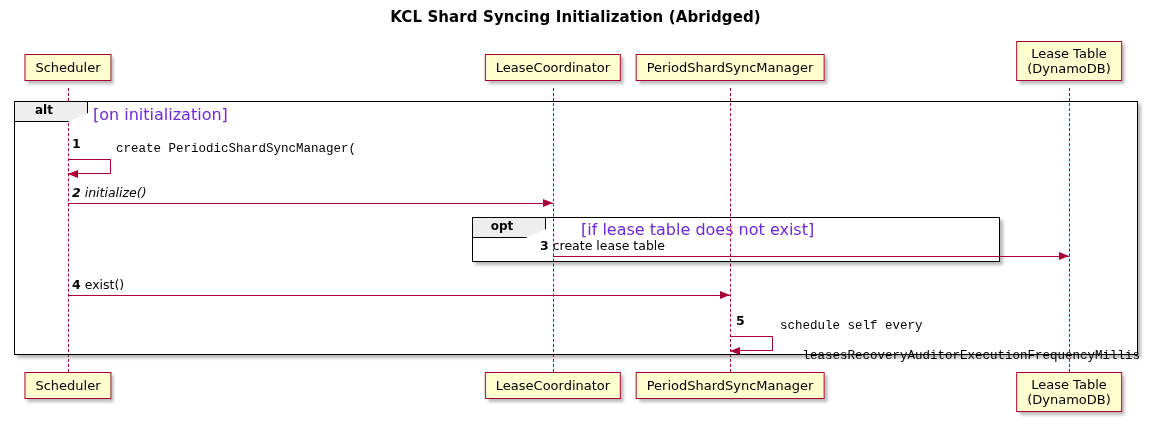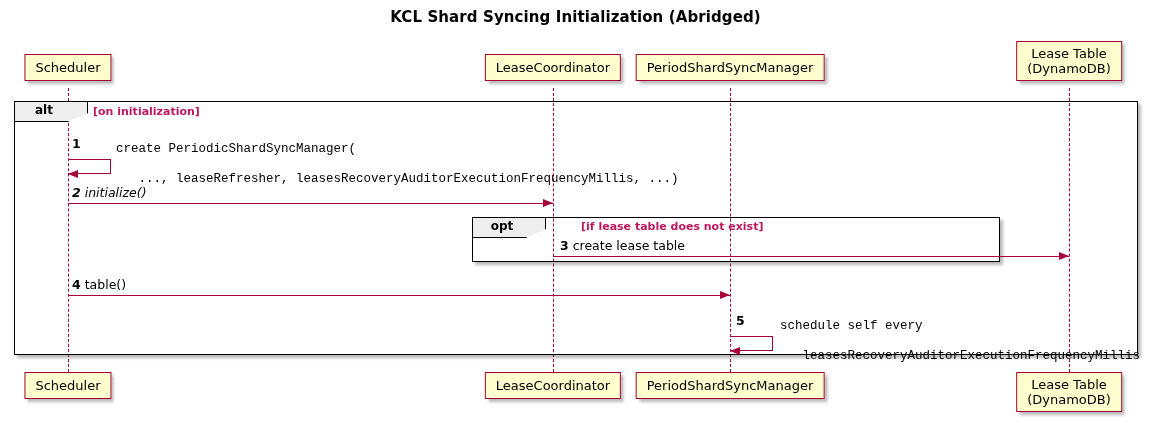--- a/index.html
+++ b/index.html
@@ -87,23 +87,23 @@
     width: 100%;
     text-align: center;
     font-size: 12px;
     font-weight: bold;
     color: #000000;
     padding-right: 14px;
     box-sizing: border-box;
   }
   .fragment-guard {
     position: absolute;
-    font-size: 11px;
-    font-weight: bold;
-    color: #be185d;
+    font-size: 16px;
+    font-weight: normal;
+    color: #6d28d9;
     white-space: nowrap;
   }
 
   
   .msg-line {
     position: absolute;
     height: 0;
     border-top: 1.4px solid #A80036;
   }
   .msg-arrow {
@@ -184,45 +184,44 @@
 
   <div class="fragment" style="left:472px; top:217px; width:528px; height:45px;">
     <div class="fragment-tab" style="width:72px;">
       <div class="fragment-tab-label">opt</div>
     </div>
   </div>
   <div class="fragment-guard" style="left:556px; top:220px;margin-left:25px;">[if lease table does not exist]</div>
 
   <div class="msg-multiline" style="left:86px; top:127px;">
     <span>create PeriodicShardSyncManager(</span><br>
-    <span>   ..., leaseRefresher, leasesRecoveryAuditorExecutionFrequencyMillis, ...)</span>
   </div>
   <div class="msg-seq" style="position:absolute; left:72px; top:136px;">1</div>
   <div class="self-loop" style="left:68px; top:159px; width:43px; height:15px;"></div>
   <div class="msg-arrow right" style="left:68px; top:169.5px; transform:rotate(180deg); transform-origin:center;"></div>
 
   <div class="msg-line" style="left:68px; top:203px; width:485px;"></div>
   <div class="msg-arrow right" style="left:543px; top:198.5px;"></div>
   <div class="msg-label" style="left:72px; top:186px;font-style:italic;">
     <span class="msg-seq">2</span>
     <span>initialize()</span>
   </div>
 
   <div class="msg-line" style="left:553px; top:256px; width:516px;"></div>
   <div class="msg-arrow right" style="left:1059px; top:251.5px;"></div>
-  <div class="msg-label" style="left:560px; top:239px;">
+  <div class="msg-label" style="left:540px; top:239px;">
     <span class="msg-seq">3</span>
     <span>create lease table</span>
   </div>
 
   <div class="msg-line" style="left:68px; top:295px; width:662px;"></div>
   <div class="msg-arrow right" style="left:720px; top:290.5px;"></div>
   <div class="msg-label" style="left:72px; top:278px;">
     <span class="msg-seq">4</span>
-    <span>table()</span>
+    <span>exist()</span>
   </div>
 
   <div class="msg-multiline" style="left:750px; top:304px;">
     <span>schedule self every</span><br>
     <span>   leasesRecoveryAuditorExecutionFrequencyMillis</span>
   </div>
   <div class="msg-seq" style="position:absolute; left:736px; top:313px;">5</div>
   <div class="self-loop" style="left:730px; top:336px; width:43px; height:15px;"></div>
   <div class="msg-arrow right" style="left:730px; top:346.5px; transform:rotate(180deg); transform-origin:center;"></div>
 

